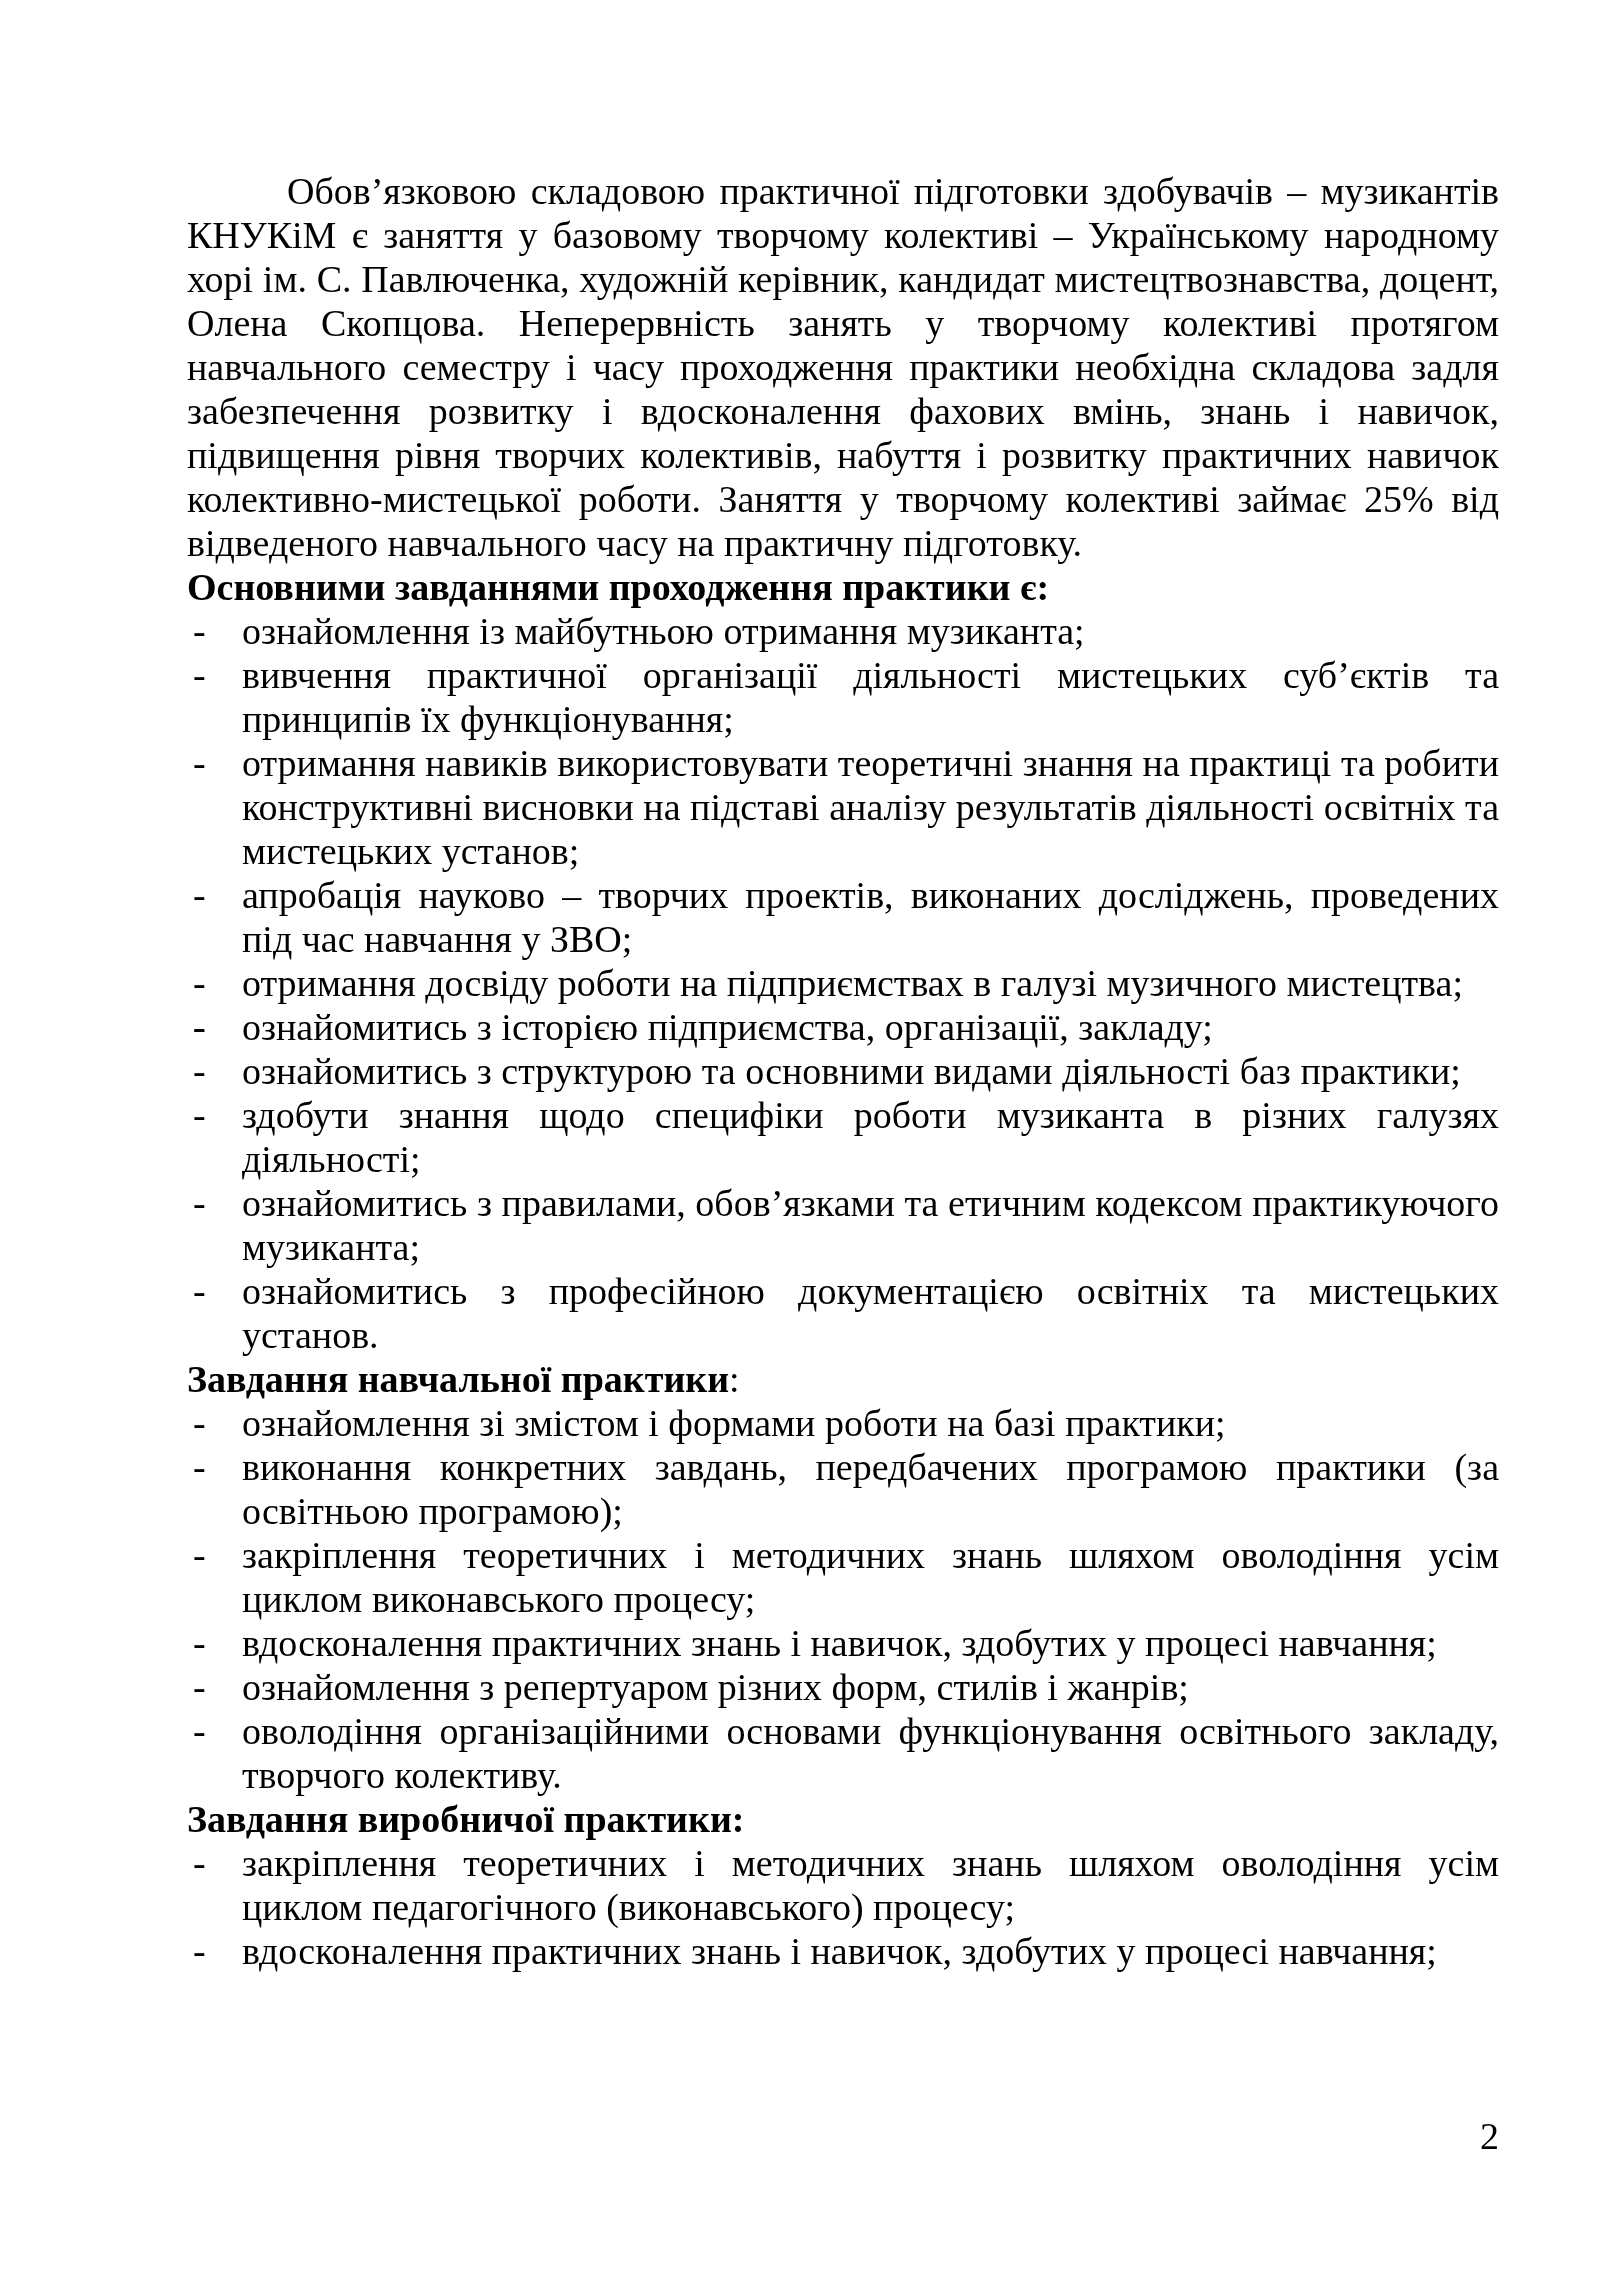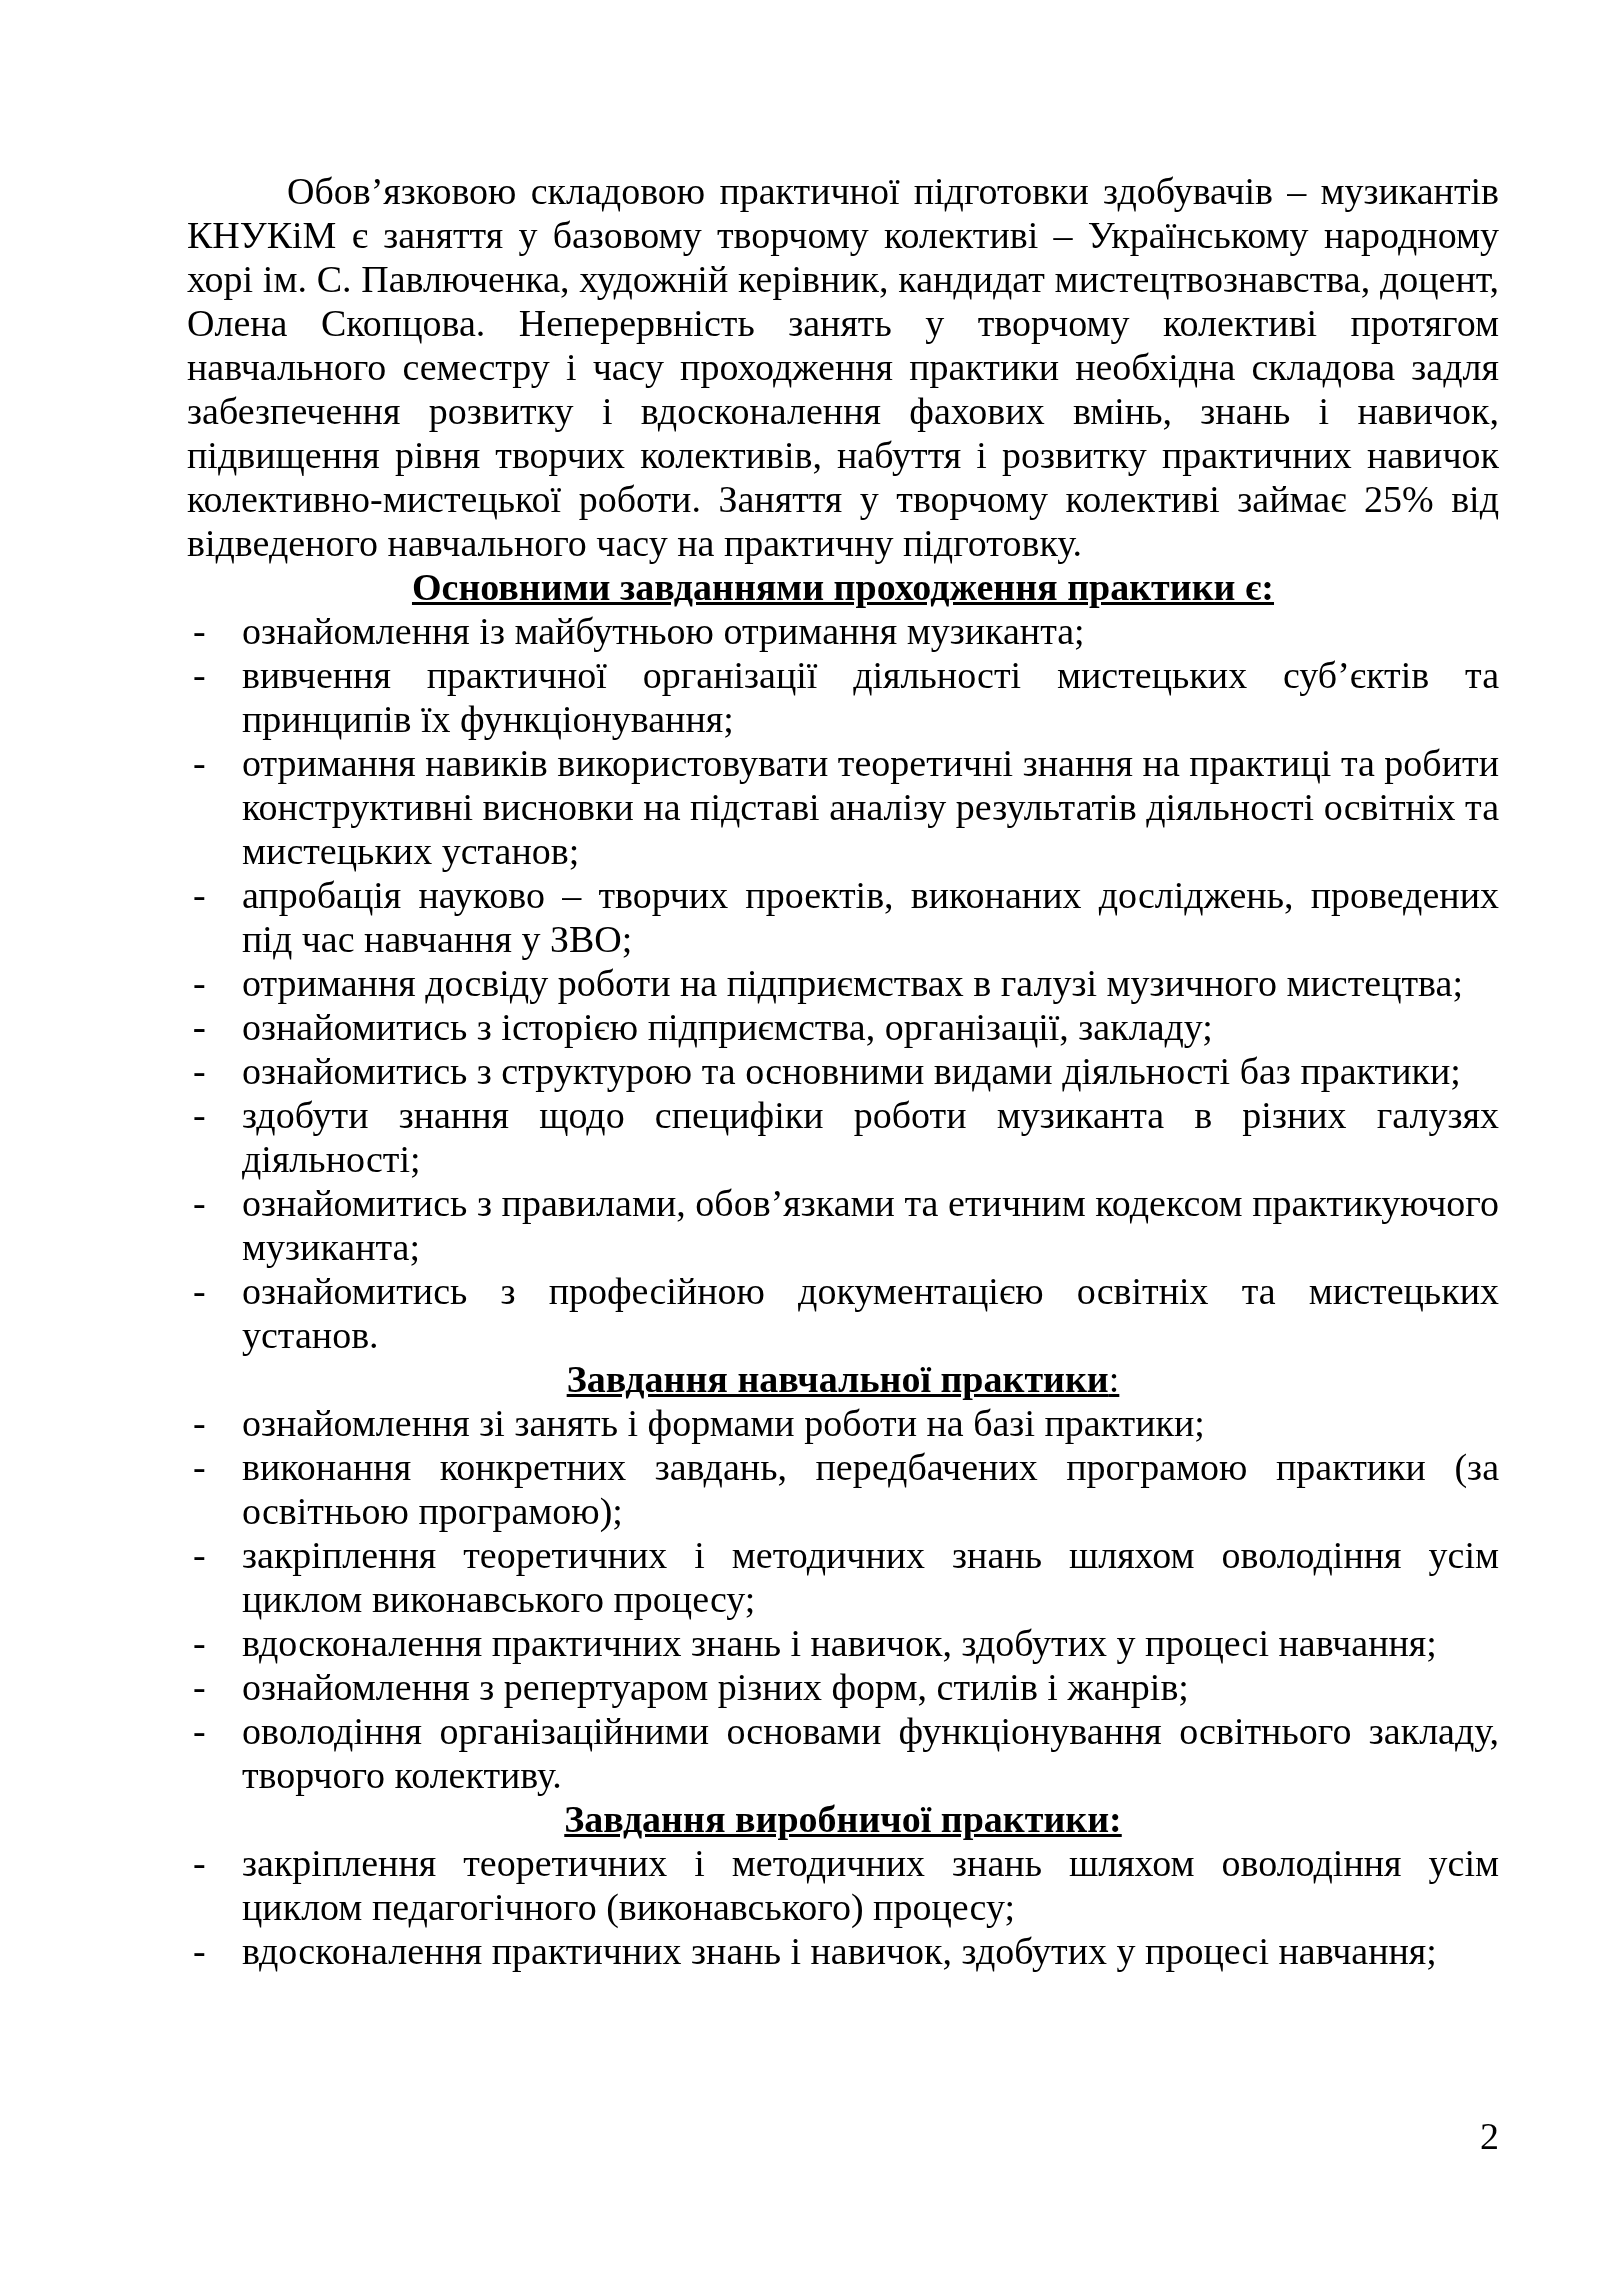--- a/index.html
+++ b/index.html
@@ -21,22 +21,21 @@
     width: 1312px;
   }
   .para {
     margin: 0;
     text-align: justify;
     text-indent: 100px;
   }
   .heading {
     margin: 0;
     font-weight: bold;
-    text-align: center;
-    text-decoration: underline;
+    text-align: left;
   }
   .heading .tail { font-weight: normal; }
   .list { margin: 0; padding: 0; }
   .item {
     position: relative;
     margin: 0;
     padding-left: 55px;
     text-align: justify;
   }
   .item .dash {
@@ -76,21 +75,21 @@
       <div class="item"><span class="dash">-</span><span>ознайомитись з структурою та основними видами діяльності баз практики;</span></div>
       <div class="item"><span class="dash">-</span><span>здобути знання щодо специфіки роботи музиканта в різних галузях діяльності;</span></div>
       <div class="item"><span class="dash">-</span><span>ознайомитись з правилами, обов’язками та етичним кодексом практикуючого музиканта;</span></div>
       <div class="item"><span class="dash">-</span><span>ознайомитись з професійною документацією освітніх та мистецьких установ.</span></div>
     </div>
   </div>
 
   <div>
     <div class="heading"><span>Завдання навчальної практики</span><span class="tail">:</span></div>
     <div class="list">
-      <div class="item"><span class="dash">-</span><span>ознайомлення зі занять і формами роботи на базі практики;</span></div>
+      <div class="item"><span class="dash">-</span><span>ознайомлення зі змістом і формами роботи на базі практики;</span></div>
       <div class="item"><span class="dash">-</span><span>виконання конкретних завдань, передбачених програмою практики (за освітньою програмою);</span></div>
       <div class="item"><span class="dash">-</span><span>закріплення теоретичних і методичних знань шляхом оволодіння усім циклом виконавського процесу;</span></div>
       <div class="item"><span class="dash">-</span><span>вдосконалення практичних знань і навичок, здобутих у процесі навчання;</span></div>
       <div class="item"><span class="dash">-</span><span>ознайомлення з репертуаром різних форм, стилів і жанрів;</span></div>
       <div class="item"><span class="dash">-</span><span>оволодіння організаційними основами функціонування освітнього  закладу, творчого колективу.</span></div>
     </div>
   </div>
 
   <div>
     <div class="heading"><span>Завдання виробничої практики:</span><span class="tail"></span></div>

